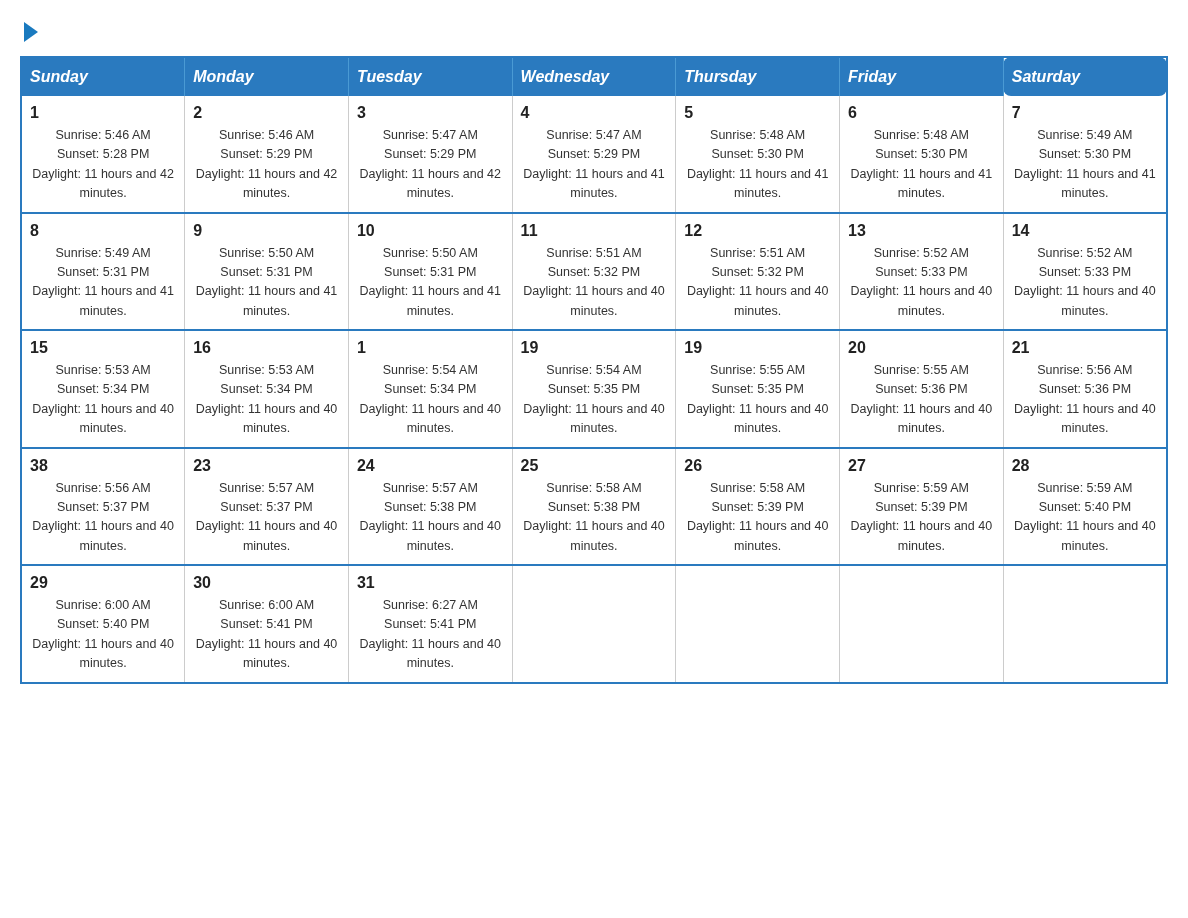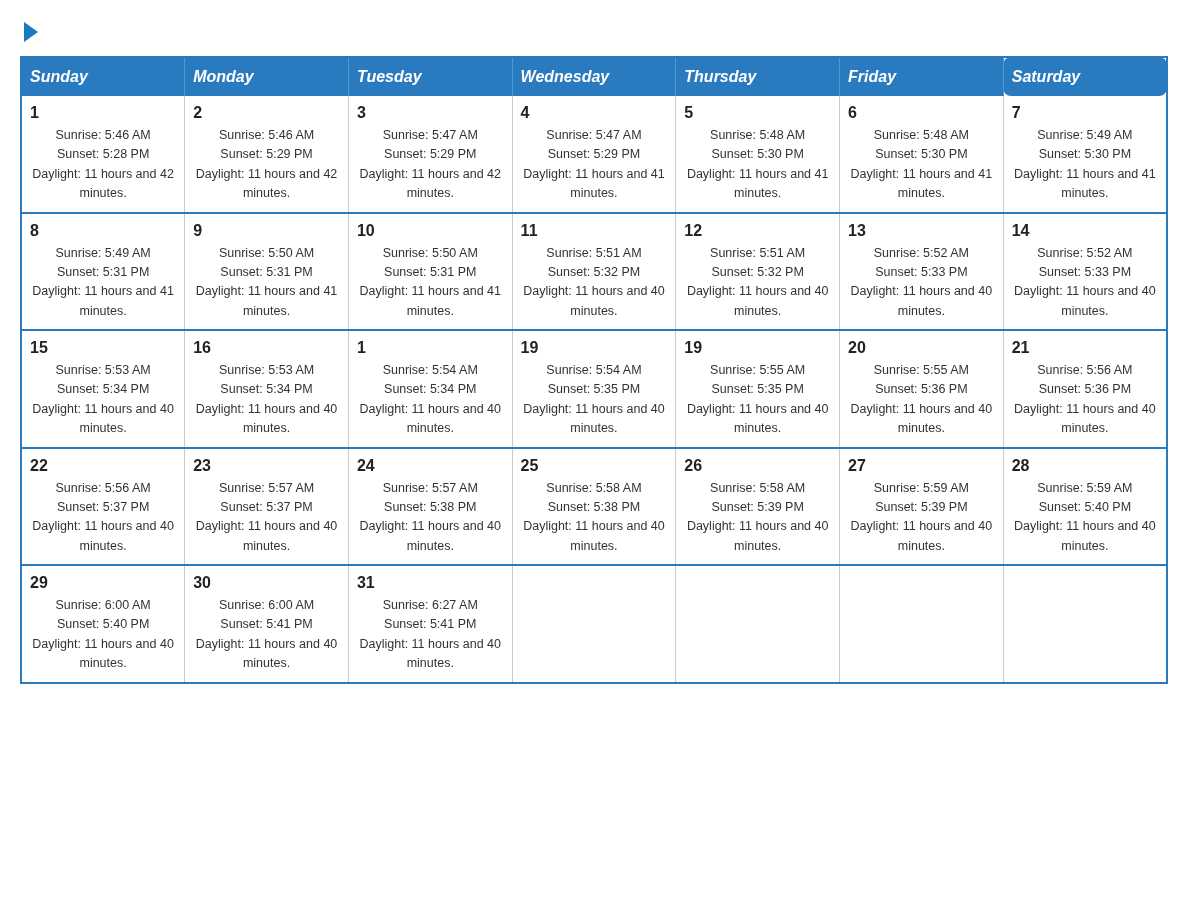--- a/index.html
+++ b/index.html
@@ -312,21 +312,21 @@
         <span class="day-num">21</span>
         <div class="day-info">
           <span>Sunrise: 5:56 AM</span><br>
           <span>Sunset: 5:36 PM</span><br>
           <span>Daylight: 11 hours and 40 minutes.</span>
         </div>
       </td>
       </tr>
       <tr>
         <td>
-        <span class="day-num">22</span>
+        <span class="day-num">38</span>
         <div class="day-info">
           <span>Sunrise: 5:56 AM</span><br>
           <span>Sunset: 5:37 PM</span><br>
           <span>Daylight: 11 hours and 40 minutes.</span>
         </div>
       </td>
         <td>
         <span class="day-num">23</span>
         <div class="day-info">
           <span>Sunrise: 5:57 AM</span><br>

